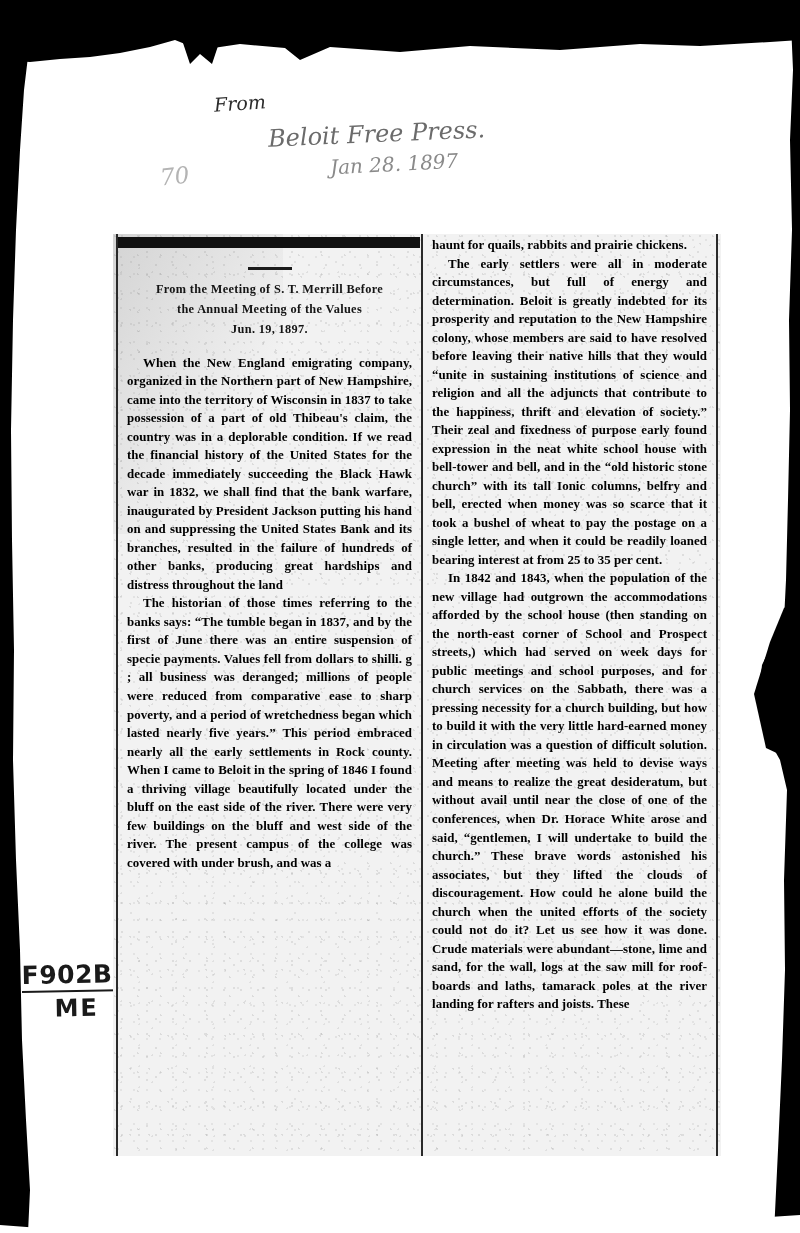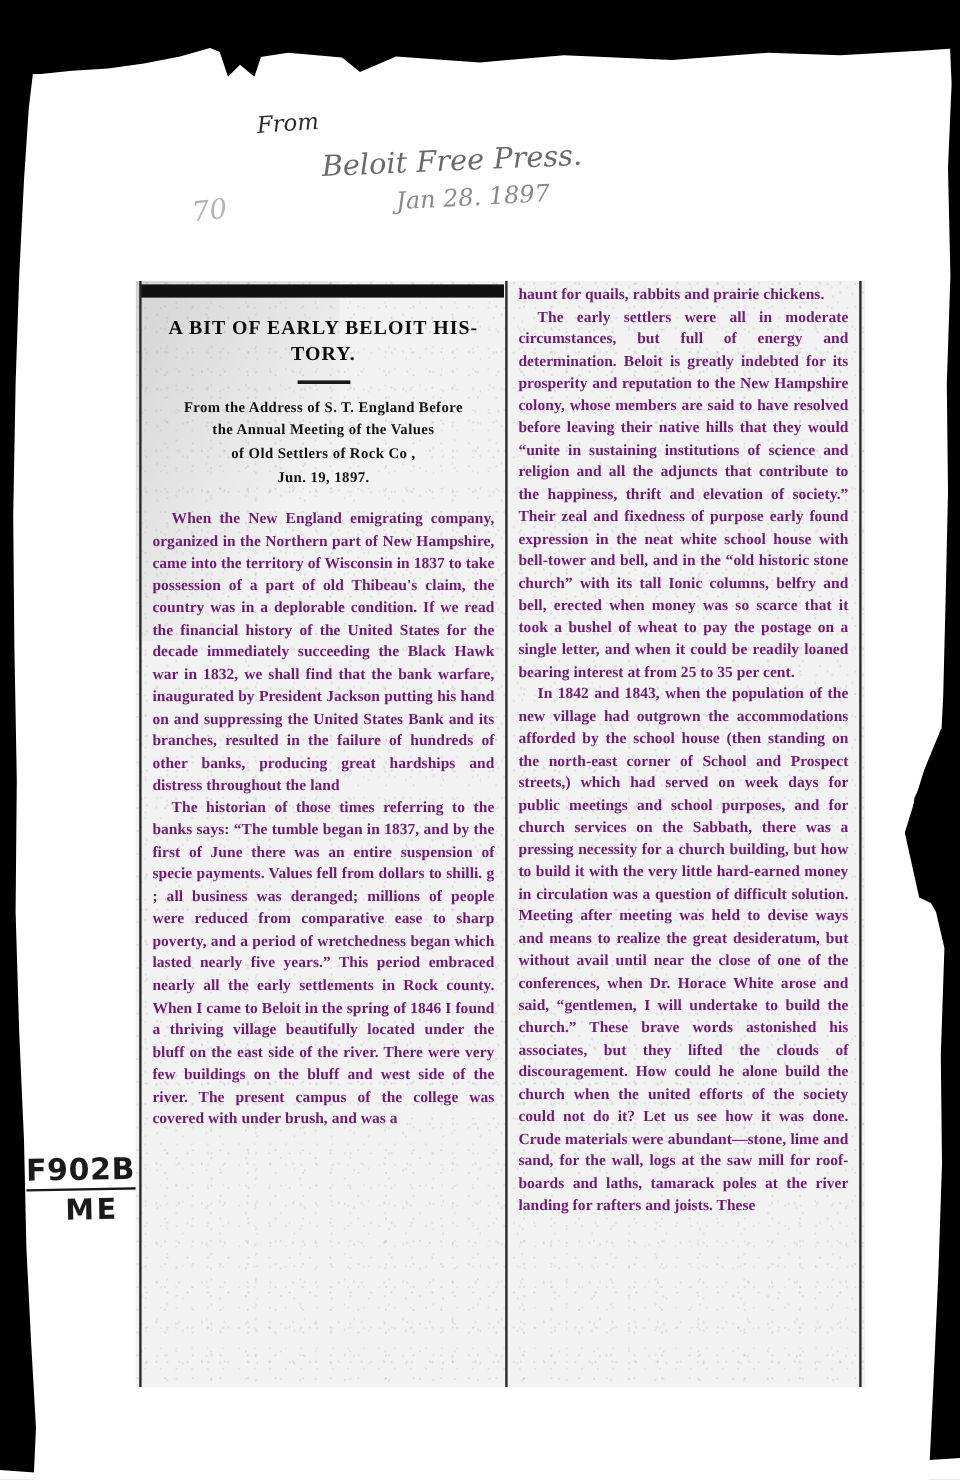--- a/index.html
+++ b/index.html
@@ -216,21 +216,21 @@
     color: #141414;
     margin: 0 0 14px 0;
   }
   #subhead .sub-line { display: block; }
 
   .body-text {
     font-size: 12.9px;
     line-height: 1.435;
     text-align: justify;
     text-align-last: left;
-    color: #701a75;
+    color: #000000;
     font-weight: bold;
     letter-spacing: 0.05px;
   }
   .body-text p {
     margin: 0;
     text-indent: 16px;
   }
   .body-text p.cont {
     text-indent: 0;
   }
@@ -256,28 +256,26 @@
     <div class="cn-top">F902B4</div>
     <div class="cn-bottom">ME</div>
   </div>
 
   <div id="clipping">
 
     <div id="masthead-bar"></div>
 
     <div class="col" id="col-left">
 
-      <div id="headline">A BIT OF EARLY BELOIT HIS-TORY.</div>
 
       <div id="headline-rule"></div>
 
       <div id="subhead">
-        <span class="sub-line">From the Address of S. T. England Before</span>
+        <span class="sub-line">From the Meeting of S. T. Merrill Before</span>
         <span class="sub-line">the  Annual  Meeting  of  the  Values</span>
-        <span class="sub-line">of   Old  Settlers  of  Rock  Co ,</span>
         <span class="sub-line">Jun. 19, 1897.</span>
       </div>
 
       <div class="body-text">
         <p>When the New England emigrating company, organized in the Northern part of New Hampshire, came into the territory of Wisconsin in 1837 to take possession of a part of old Thibeau's claim, the country was in a deplorable condition. If we read the financial history of the United States for the decade immediately succeeding the Black Hawk war in 1832, we shall find that the bank warfare, inaugurated by President Jackson putting his hand on and suppressing the United States Bank and its branches, resulted in the failure of hundreds of other banks, producing great hardships and distress throughout the land</p>
         <p>The historian of those times referring to the banks says: “The tumble began in 1837, and by the first of June there was an entire suspension of specie payments. Values fell from dollars to shilli. g ; all business was deranged; millions of people were reduced from comparative ease to sharp poverty, and a period of wretchedness began which lasted nearly five years.” This period embraced nearly all the early settlements in Rock county. When I came to Beloit in the spring of 1846 I found a thriving village beautifully located under the bluff on the east side of the river. There were very few buildings on the bluff and west side of the river. The present campus of the college was covered with under brush, and was a</p>
       </div>
 
     </div>
 

